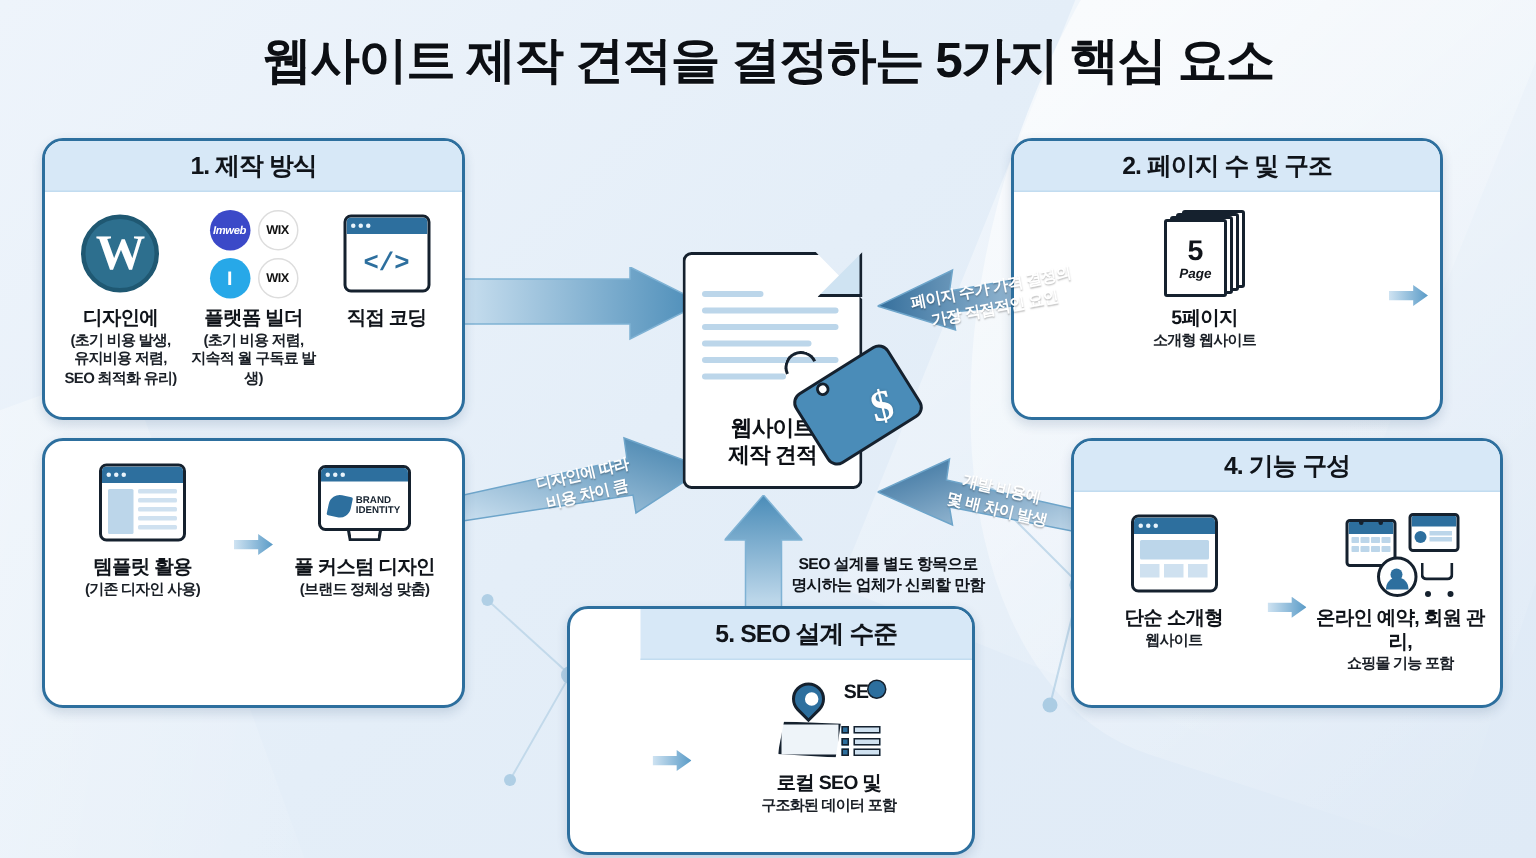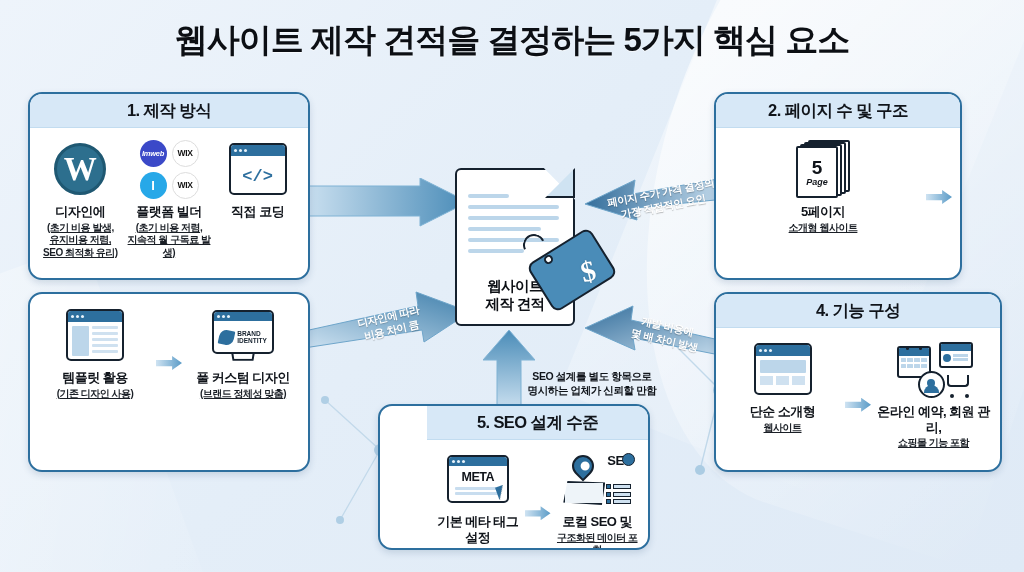--- a/index.html
+++ b/index.html
@@ -106,29 +106,28 @@
     letter-spacing: -.5px;
     line-height: 1.2;
   }
   .item-sub {
     font-size: 10px;
     font-weight: 700;
     color: #1a1f26;
     line-height: 1.25;
     letter-spacing: -.5px;
     margin-top: 2px;
-    text-decoration: underline;
   }
 
   
   #card1 { left: 28px;  top: 92px;  width: 282px; height: 188px; }
-  #card2 { left: 714px; top: 92px;  width: 248px; height: 188px; }
+  #card2 { left: 674px; top: 92px;  width: 288px; height: 188px; }
   #card3 { left: 28px;  top: 292px; width: 282px; height: 180px; }
   #card4 { left: 714px; top: 292px; width: 288px; height: 180px; }
-  #card5 { left: 378px; top: 404px; width: 272px; height: 146px; padding-left: 47px; }
+  #card5 { left: 378px; top: 404px; width: 272px; height: 166px; padding-left: 47px; }
 
   #card5 .card-body { padding-top: 8px; }
 
   
   .wp {
     width: 52px; height: 52px; border-radius: 50%;
     background: #2d6f8e;
     display: flex; align-items: center; justify-content: center;
     color: #fff; font-size: 33px; font-weight: 700;
     font-family: "Liberation Serif", serif;
@@ -743,38 +742,20 @@
         <div class="item-sub">쇼핑몰 기능 포함</div>
       </div>
 
     </div>
   </div>
 
   <div class="card" id="card5">
     <div class="card-head">5. SEO 설계 수준</div>
     <div class="card-body">
 
-      <div class="item">
-        <div class="item-art">
-          <div class="meta-win">
-            <div class="bar">
-                <i></i>
-                <i></i>
-                <i></i>
-              </div>
-            <div class="mtxt">META</div>
-            <div class="lns">
-                <i></i>
-                <i></i>
-              </div>
-            <div class="cursor"></div>
-          </div>
-        </div>
-        <div class="item-title">기본 메타 태그 설정</div>
-      </div>
 
       <div class="mini-arrow"></div>
 
       <div class="item">
         <div class="item-art">
           <div class="seo-art">
             <div class="seotxt">SEO</div>
             <div class="gear"></div>
             <div class="mapbox"></div>
             <div class="pin"></div>

